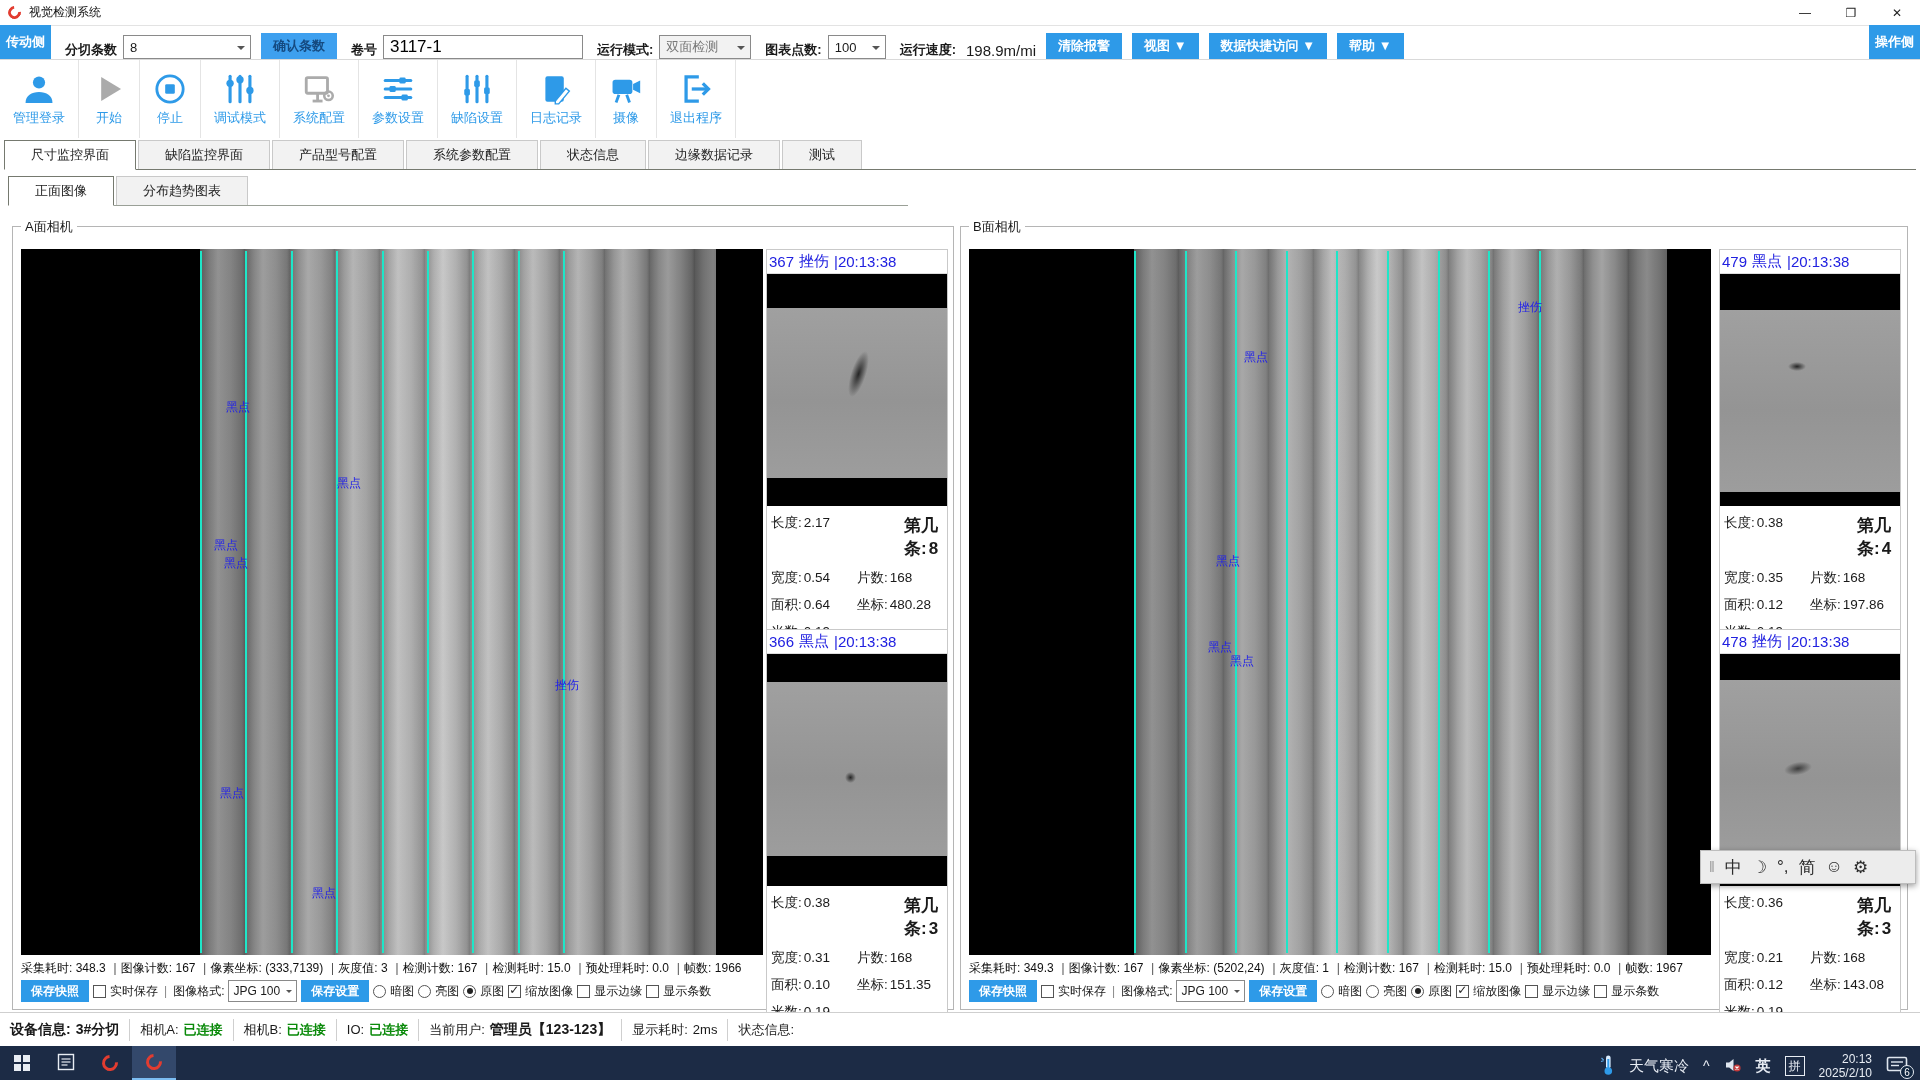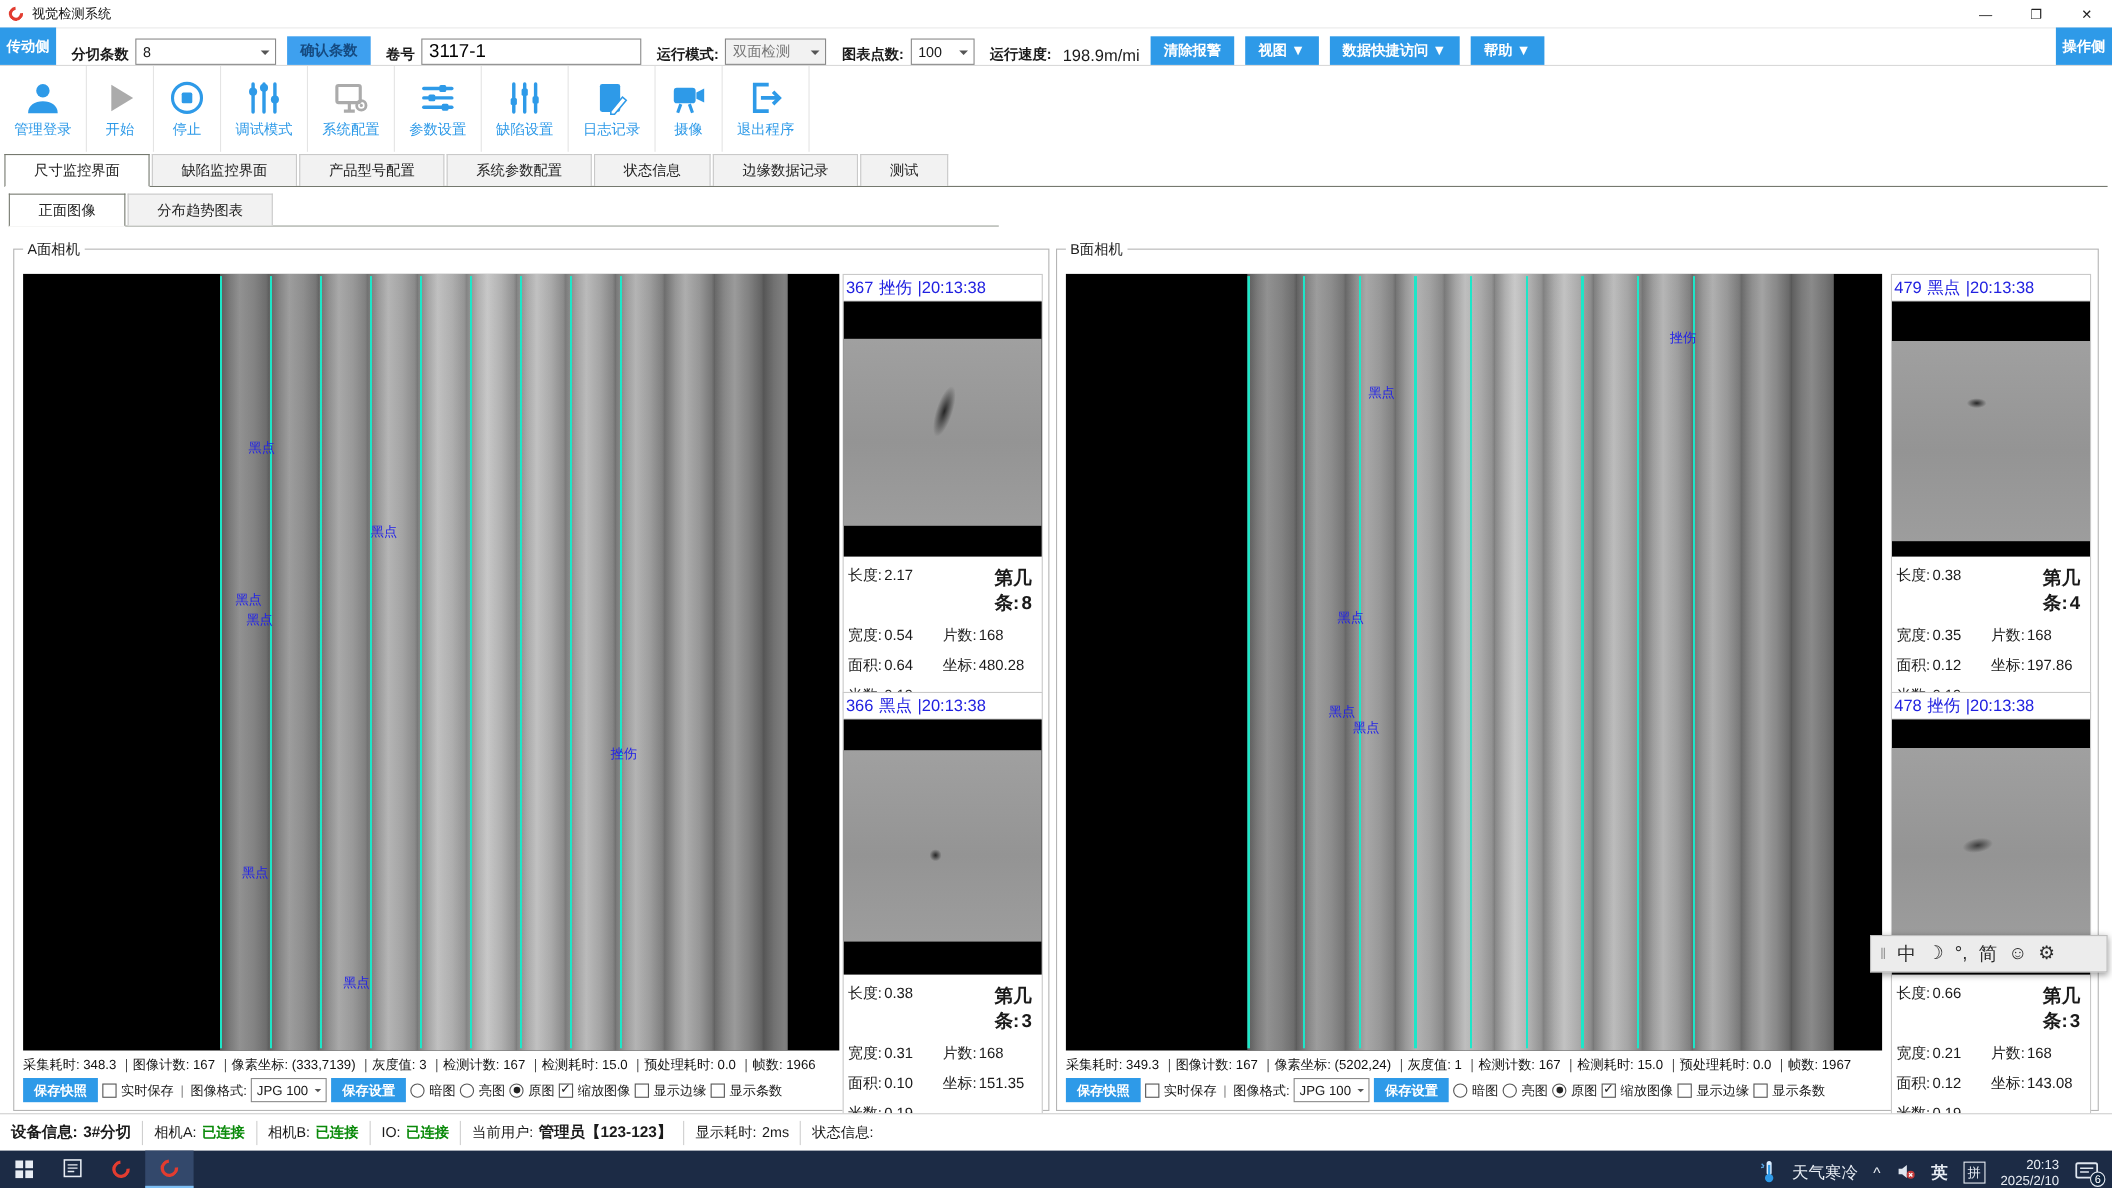--- a/index.html
+++ b/index.html
@@ -386,21 +386,21 @@
       <div class="dhead">
         <span>478</span>
         <span>挫伤</span>
         <span>|20:13:38</span>
       </div>
       <div class="thumb">
         <div class="tbody" style="top:26px; bottom:28px;"></div>
         <div class="mark" style="left:64px; top:108px; width:28px; height:13px; transform:rotate(-10deg); opacity:.8;"></div>
       </div>
       <div class="dstats">
-        <div><span class="sl">长度:</span><span>0.66</span></div>
+        <div><span class="sl">长度:</span><span>0.36</span></div>
         <div class="big"><span class="sl">第几条:</span><span>3</span></div>
         <div><span class="sl">宽度:</span><span>0.21</span></div>
         <div><span class="sl">片数:</span><span>168</span></div>
         <div><span class="sl">面积:</span><span>0.12</span></div>
         <div><span class="sl">坐标:</span><span>143.08</span></div>
         <div><span class="sl">米数:</span><span>0.19</span></div>
         <div></div>
       </div>
     </div>
   </div>

